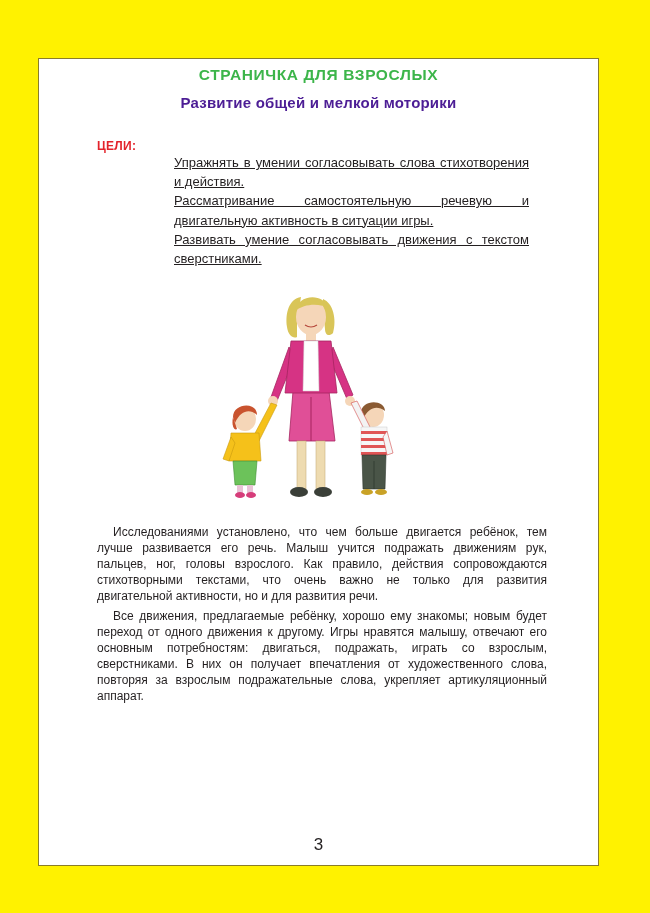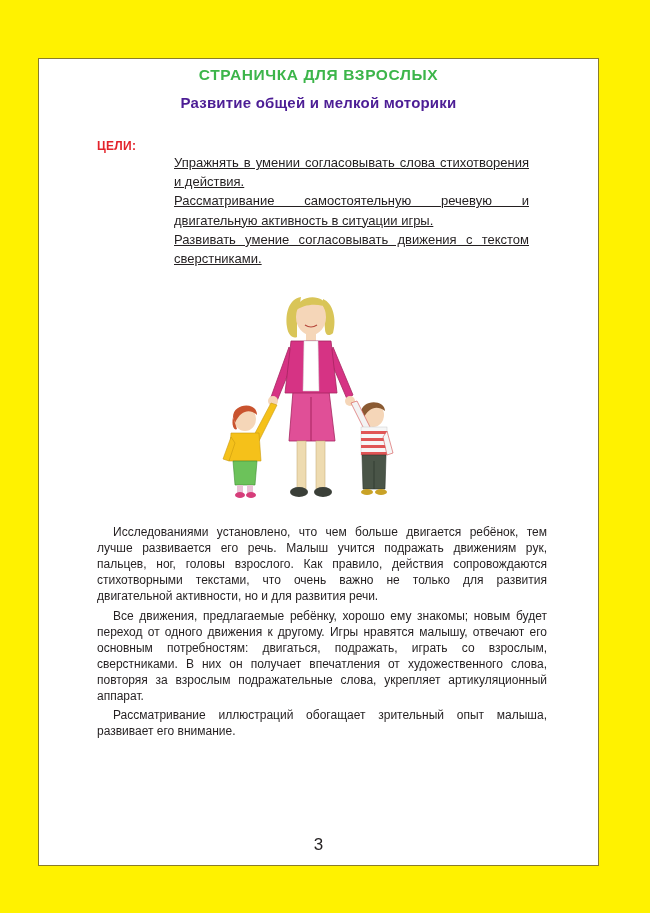--- a/index.html
+++ b/index.html
@@ -192,18 +192,17 @@
       <path d="M173 170 L173 198" stroke="#2f372e" stroke-width="0.8"></path>
 
       <ellipse cx="166" cy="201" rx="6" ry="3" fill="#c9a227"></ellipse>
       <ellipse cx="180" cy="201" rx="6" ry="3" fill="#c9a227"></ellipse>
     </g>
   </svg>
 
   <div class="body-text">
     <p>Исследованиями установлено, что чем больше двигается ребёнок, тем лучше развивается его речь. Малыш учится подражать движениям рук, пальцев, ног, головы взрослого. Как правило, действия сопровождаются стихотворными текстами, что очень важно не только для развития двигательной активности, но и для развития речи.</p>
     <p>Все движения, предлагаемые ребёнку, хорошо ему знакомы; новым будет переход от одного движения к другому. Игры нравятся малышу, отвечают его основным потребностям: двигаться, подражать, играть со взрослым, сверстниками. В них он получает впечатления от художественного слова, повторяя за взрослым подражательные слова, укрепляет артикуляционный аппарат.</p>
-    <p>Рассматривание иллюстраций обогащает зрительный опыт малыша, развивает его внимание.</p>
   </div>
 
   <div class="page-number">3</div>
 
 </div>
 
 </body></html>

